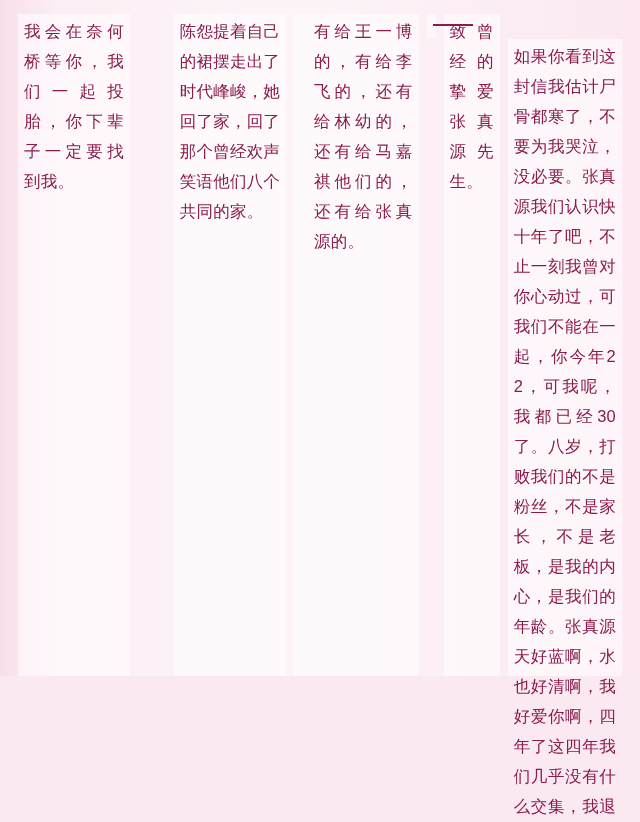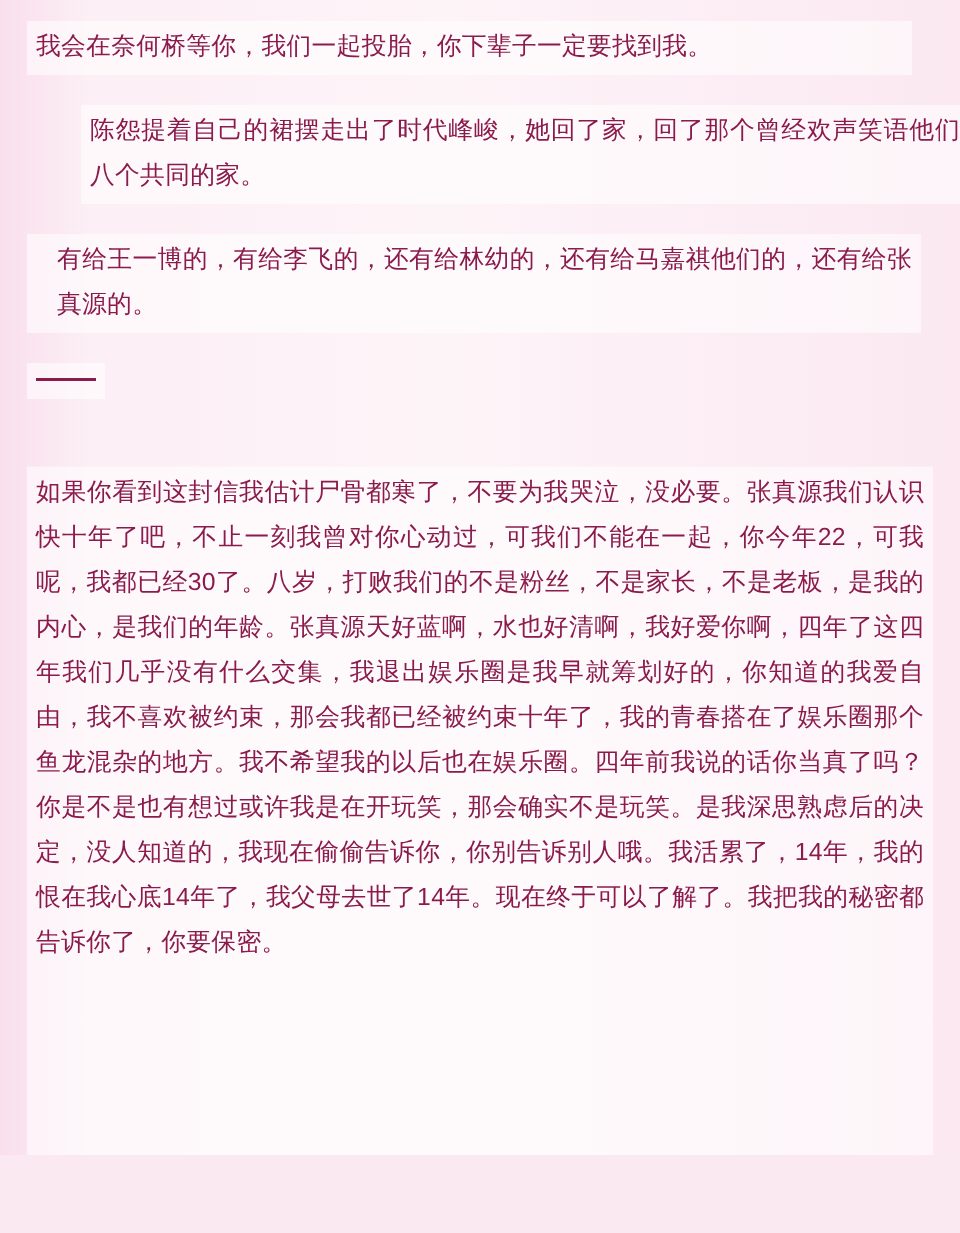--- a/index.html
+++ b/index.html
@@ -8,28 +8,27 @@
   }
   body {
     width: 640px;
     height: 822px;
     background: #fbe9f2;
     font-family: "Liberation Sans", sans-serif;
     overflow: hidden;
   }
   .page {
     width: 640px;
-    height: 770px;
+    height: 676px;
     box-sizing: border-box;
     padding: 14px 18px 0 18px;
     background:
       linear-gradient(to right, #f9dfec 0px, #fceff5 60px, #fdf4f8 300px, #fbe8f1 640px);
     display: flex;
-    flex-direction: column;
-    gap: 20px;
+    gap: 8px;
   }
   .para {
     background: rgba(255, 255, 255, 0.55);
     color: #8a1b4c;
     font-size: 16.5px;
     line-height: 30px;
     letter-spacing: 0.2px;
     padding: 2px 6px 4px 6px;
     box-sizing: border-box;
     text-align: justify;
@@ -72,16 +71,17 @@
 
   <div class="para p2">陈怨提着自己的裙摆走出了时代峰峻，她回了家，回了那个曾经欢声笑语他们八个共同的家。</div>
 
 
   <div class="para p4">有给王一博的，有给李飞的，还有给林幼的，还有给马嘉祺他们的，还有给张真源的。</div>
 
   <div class="para rule">
     <div class="line"></div>
   </div>
 
+  <div class="para p6">致曾经的挚爱张真源先生。</div>
 
   <div class="para p7">如果你看到这封信我估计尸骨都寒了，不要为我哭泣，没必要。张真源我们认识快十年了吧，不止一刻我曾对你心动过，可我们不能在一起，你今年22，可我呢，我都已经30了。八岁，打败我们的不是粉丝，不是家长，不是老板，是我的内心，是我们的年龄。张真源天好蓝啊，水也好清啊，我好爱你啊，四年了这四年我们几乎没有什么交集，我退出娱乐圈是我早就筹划好的，你知道的我爱自由，我不喜欢被约束，那会我都已经被约束十年了，我的青春搭在了娱乐圈那个鱼龙混杂的地方。我不希望我的以后也在娱乐圈。四年前我说的话你当真了吗？你是不是也有想过或许我是在开玩笑，那会确实不是玩笑。是我深思熟虑后的决定，没人知道的，我现在偷偷告诉你，你别告诉别人哦。我活累了，14年，我的恨在我心底14年了，我父母去世了14年。现在终于可以了解了。我把我的秘密都告诉你了，你要保密。</div>
 
 </div>
 
 </body></html>

